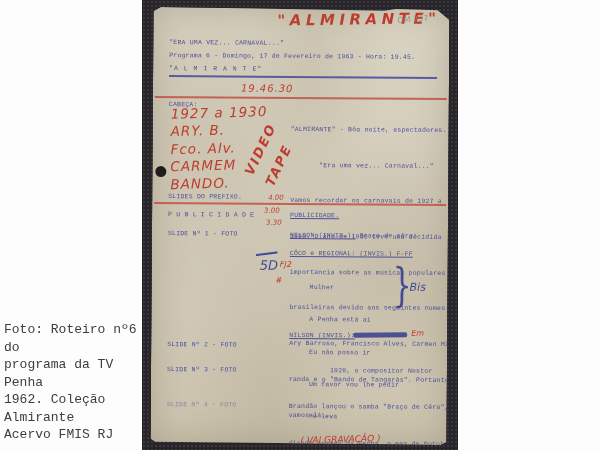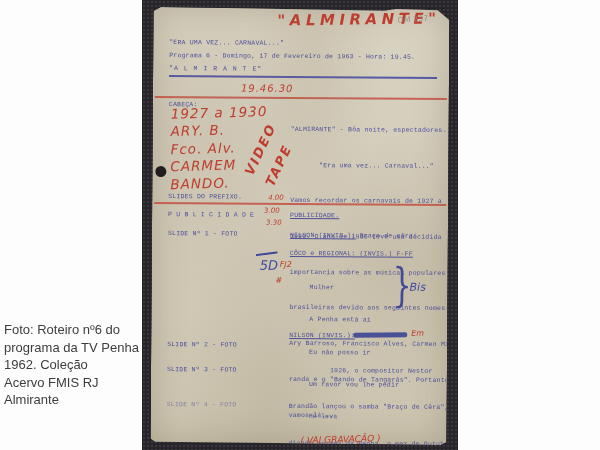--- a/index.html
+++ b/index.html
@@ -2,21 +2,21 @@
 <html><head>
 <meta charset="utf-8">
 <style>
   html,body{margin:0;padding:0;}
   body{width:600px;height:450px;background:#fdfdfd;overflow:hidden;
        font-family:"Liberation Sans",sans-serif;position:relative;}
   .stage{position:absolute;inset:0;}
 
   
   .caption{position:absolute;left:4px;top:321px;width:142px;color:#3d3d3d;
-           font-family:Liberation Sans, sans-serif;font-size:13px;line-height:17.5px;}
+           font-family:Liberation Mono, monospace;font-size:13px;line-height:17.5px;}
 
   
   .photo{position:absolute;left:142px;top:0;width:316px;height:450px;
          background-color:#27252a;
          background-image:radial-gradient(#3a373e 0.8px, transparent 1.1px);
          background-size:4px 4px;}
 
   .paper{position:absolute;left:10px;top:8px;width:296px;height:436px;
          background:linear-gradient(178deg,#d9d3c2 0%,#d3ccba 45%,#cbc3ae 100%);
          transform:rotate(0.4deg);
@@ -71,22 +71,22 @@
 </style>
 </head>
 <body>
 
 <div class="stage">
 
   <div class="caption">
     <div>Foto: Roteiro nº6 do</div>
     <div>programa da TV Penha</div>
     <div>1962. Coleção</div>
+    <div>Almirante</div>
     <div>Acervo FMIS RJ</div>
-    <div>Almirante</div>
   </div>
 
   <div class="photo">
     <div class="paper">
 
       <div class="hole"></div>
 
       <div class="hr title-red">"ALMIRANTE"</div>
       <div class="pencil" style="left:244px;top:6px;">OM 297</div>
 

